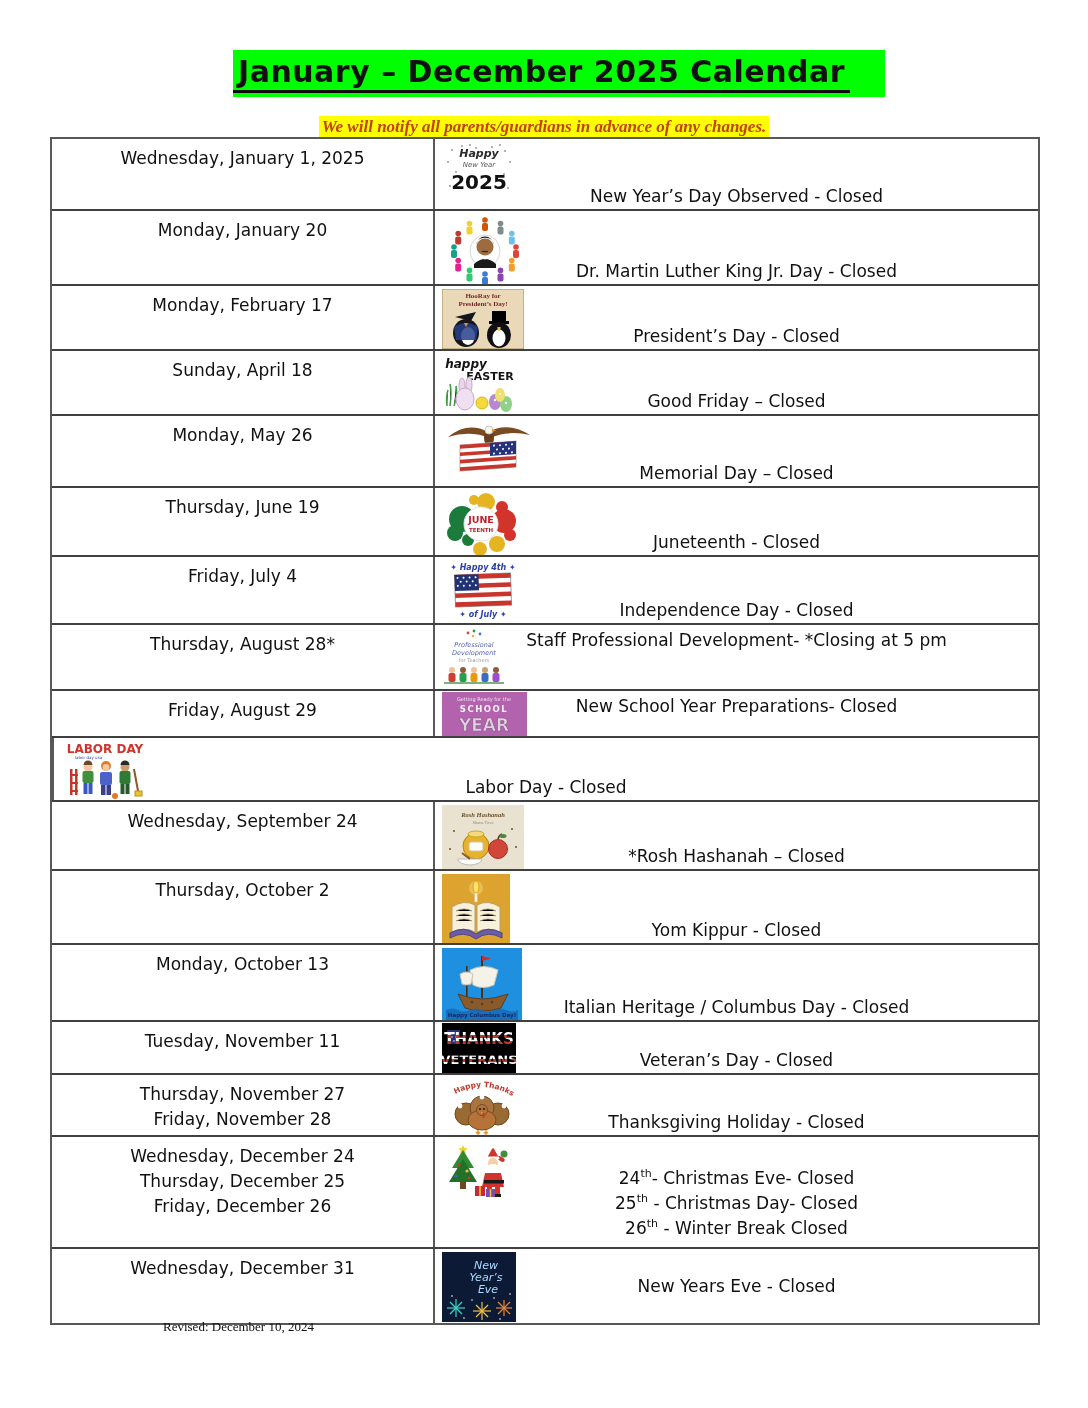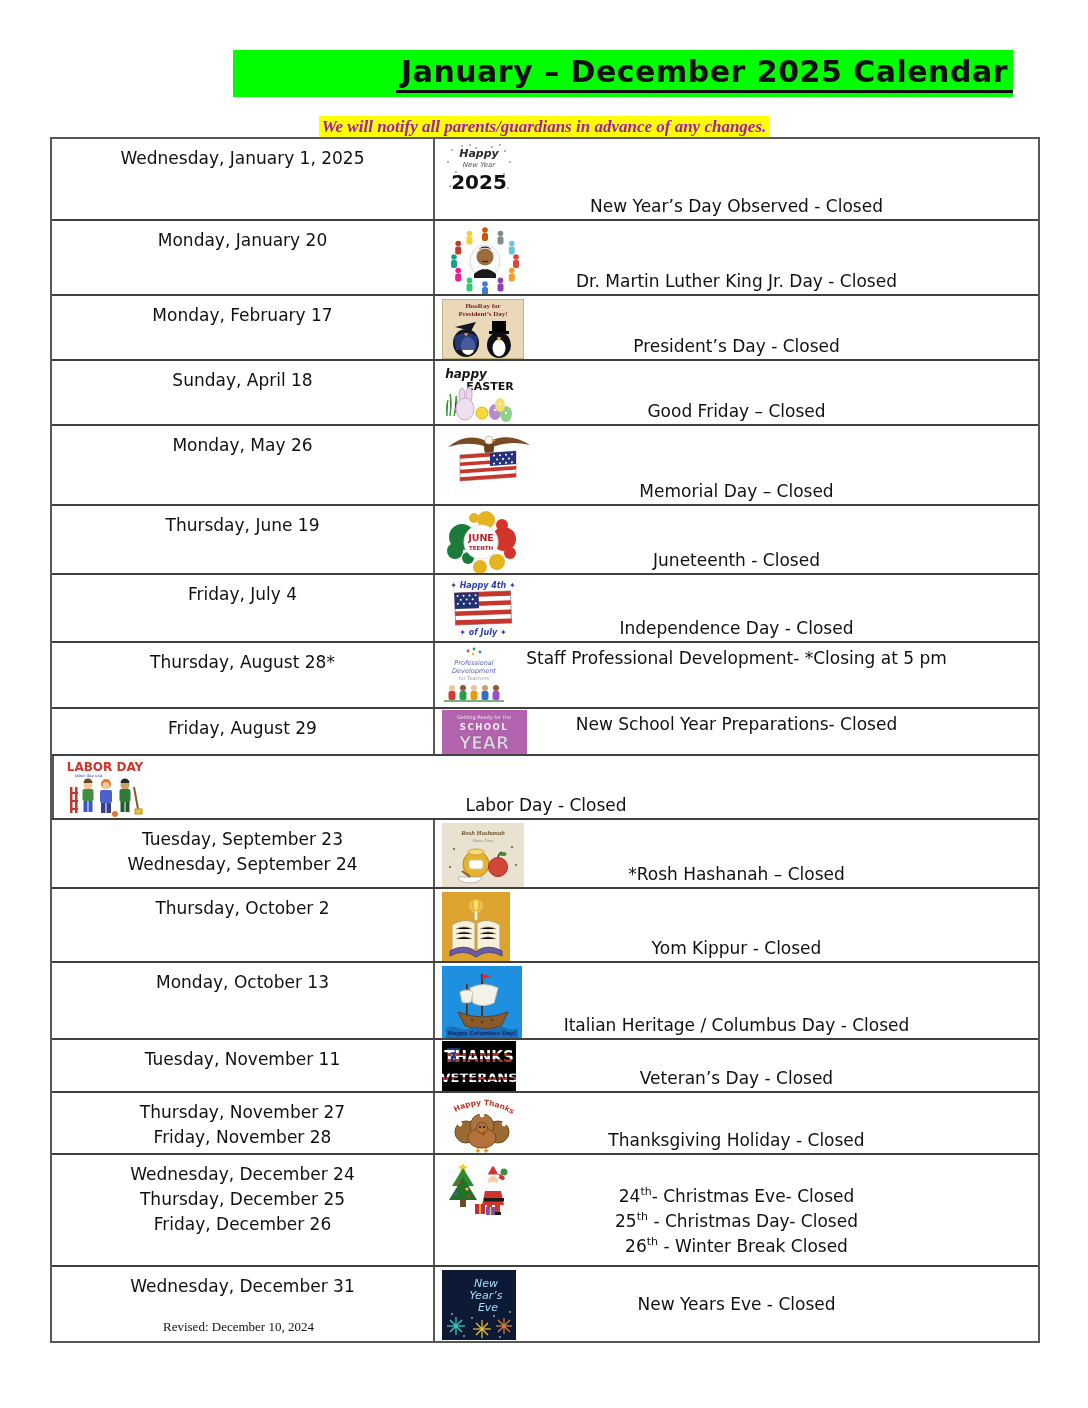--- a/index.html
+++ b/index.html
@@ -1,20 +1,20 @@
 <!DOCTYPE html>
 <html><head>
 <meta charset="utf-8">
 <style>
   html,body{margin:0;padding:0}
   body{width:1088px;height:1408px;background:#ffffff;font-family:"DejaVu Sans",sans-serif;color:#111;position:relative;overflow:hidden}
-  .title-band{position:absolute;left:233px;top:50px;width:780px;height:47px;background:#00ff00;display:flex;align-items:center;justify-content:flex-end}
+  .title-band{position:absolute;left:233px;top:50px;width:652px;height:47px;background:#00ff00;display:flex;align-items:center;justify-content:flex-start}
   .title-text{font-weight:bold;font-size:30px;letter-spacing:.5px;white-space:nowrap;border-bottom:3px solid #0b0b0b;padding:0 5px 1px}
   .notice-band{position:absolute;left:0;top:116px;width:100%;text-align:center}
-  .notice-text{display:inline-block;background:#ffff00;color:#a21caf;font-family:"Liberation Serif",serif;font-weight:bold;font-style:italic;font-size:17px;padding:0 3px;line-height:21px}
+  .notice-text{display:inline-block;background:#ffff00;color:#c2410c;font-family:"Liberation Serif",serif;font-weight:bold;font-style:italic;font-size:17px;padding:0 3px;line-height:21px}
   .cal{position:absolute;left:50px;top:137px;width:990px;border:2px solid #585858;box-sizing:border-box;background:#fff}
   .row{display:flex;position:relative;box-sizing:border-box;border-top:2px solid #404040}
   .row:first-child{border-top:none}
   .c-date{width:381px;flex:none;box-sizing:border-box;text-align:center;padding-top:7px;font-size:17px;line-height:25px}
   .c-info{flex:1;position:relative;border-left:2px solid #585858;box-sizing:border-box}
   .img{position:absolute;left:7px;top:3px;display:block}
   .desc{position:absolute;left:0;right:0;text-align:center;font-size:17px}
   .desc.bottom{bottom:3px}
   .desc.top{top:5px}
   .desc.middle{top:50%;transform:translateY(-50%)}
@@ -30,21 +30,21 @@
 <div class="title-band">
   <span class="title-text">January – December 2025 Calendar</span>
 </div>
 
 <div class="notice-band">
   <span class="notice-text">We will notify all parents/guardians in advance of any changes.</span>
 </div>
 
 <div class="cal">
 
-  <div class="row" style="height:80px">
+  <div class="row" style="height:70px">
     <div class="c-date">
       <div>Wednesday, January 1, 2025</div>
     </div>
     <div class="c-info">
       <svg class="img" width="74" height="58" viewBox="0 0 74 58">
         <rect width="74" height="58" fill="#ffffff"></rect>
         <g fill="#9a9a9a">
             <circle cx="10" cy="8" r="1"></circle>
             <circle cx="20" cy="4" r="1"></circle>
             <circle cx="34" cy="6" r="1"></circle>
@@ -182,21 +182,21 @@
         <ellipse cx="64" cy="50" rx="6" ry="8" fill="#8fd08a"></ellipse>
         <ellipse cx="58" cy="41" rx="5" ry="7" fill="#f0e070"></ellipse>
         <circle cx="53" cy="46" r="1.2" fill="#fff"></circle>
           <circle cx="64" cy="49" r="1.2" fill="#fff"></circle>
           <circle cx="58" cy="40" r="1" fill="#fff"></circle>
       </svg>
       <div class="desc bottom">Good Friday – Closed</div>
     </div>
   </div>
 
-  <div class="row" style="height:80px">
+  <div class="row" style="height:72px">
     <div class="c-date">
       <div>Monday, May 26</div>
     </div>
     <div class="c-info">
       <svg class="img" width="92" height="60" viewBox="0 0 92 60">
         <rect width="92" height="60" fill="#ffffff"></rect>
         <path d="M6 18 Q26 2 46 13 Q66 2 88 16 Q66 11 48 19 Q28 11 6 18 Z" fill="#7a4a21"></path>
         <ellipse cx="47" cy="19" rx="5" ry="8" fill="#6b3f1c"></ellipse>
         <circle cx="47" cy="11" r="4" fill="#f5f5f0" stroke="#c9c9c0"></circle>
         <path d="M50 10 l4 1.5 l-4 1.5 z" fill="#e8962c"></path>
@@ -364,21 +364,20 @@
         <line x1="73" y1="28" x2="77" y2="50" stroke="#8a5a2b" stroke-width="2"></line>
         <rect x="74" y="50" width="7" height="5" fill="#e8c23a" stroke="#b8941a"></rect>
         <circle cx="54" cy="55" r="3" fill="#e07a2a"></circle>
       </svg>
       <div class="desc bottom">Labor Day - Closed</div>
     </div>
   </div>
 
   <div class="row" style="height:69px">
     <div class="c-date">
-      <div>Tuesday, September 23</div>
       <div>Wednesday, September 24</div>
     </div>
     <div class="c-info">
       <svg class="img" width="82" height="64" viewBox="0 0 82 64">
         <rect width="82" height="64" fill="#eae2d0"></rect>
         <text x="41" y="12" font-size="6.5" font-style="italic" font-weight="bold" text-anchor="middle" fill="#6b4f2a" class="serif">Rosh Hashanah</text>
         <text x="41" y="19" font-size="4.5" text-anchor="middle" fill="#9a8a6a" class="serif">Shana Tova</text>
         <g fill="#6b4f2a">
             <circle cx="12" cy="26" r="1"></circle>
             <circle cx="70" cy="24" r="1"></circle>

